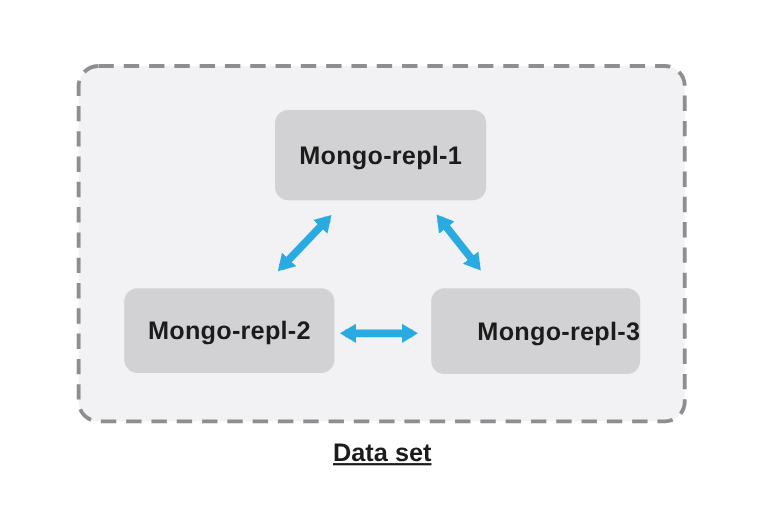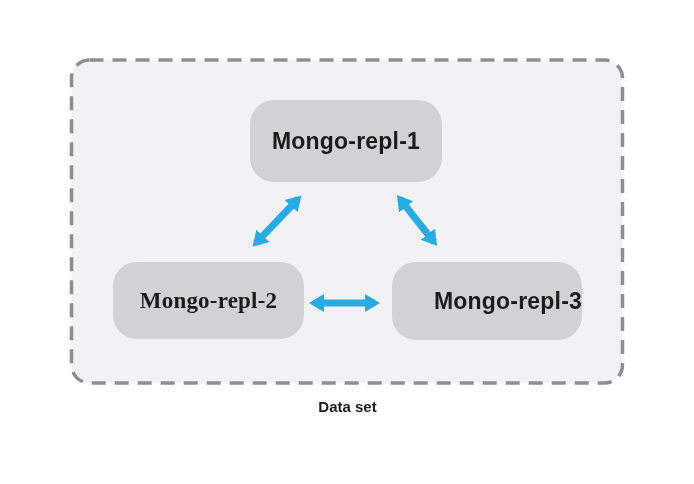--- a/index.html
+++ b/index.html
@@ -24,44 +24,45 @@
   .arrow {
     stroke: var(--c-arrow, #29abe2);
     stroke-width: 7;
   }
   .arrowhead {
     fill: var(--c-arrow, #29abe2);
   }
   .node {
     position: absolute;
     background: var(--c-node-fill, #d2d2d4);
-    border-radius: 24px;
+    border-radius: 12px;
     display: flex;
     align-items: center;
     justify-content: center;
   }
   .node-label {
     font-size: 23px;
     font-weight: 700;
     color: var(--c-text, #1b1b1b);
     letter-spacing: 0.2px;
     white-space: nowrap;
   }
   .node1 { left: 250px; top: 100px; width: 192px; height: 82px; }
-  .node2 { left: 113px; top: 262px; width: 191px; height: 77px; font-family: Liberation Serif, serif; }
+  .node2 { left: 113px; top: 262px; width: 191px; height: 77px; }
   .node3 { left: 392px; top: 262px; width: 190px; height: 78px; justify-content: flex-end; }
   .dataset-label {
     position: absolute;
     left: 70px;
     top: 398px;
     width: 555px;
     text-align: center;
-    font-size: 15px;
+    font-size: 23px;
     font-weight: 700;
     color: var(--c-text, #1b1b1b);
+    text-decoration: underline;
   }
 </style>
 </head>
 <body>
 
 <div class="page">
 
   <svg class="layer" width="694" height="484" viewBox="0 0 694 484">
     <defs>
       <marker id="ah" markerUnits="userSpaceOnUse" markerWidth="22" markerHeight="22" refX="10" refY="10" orient="auto-start-reverse">

